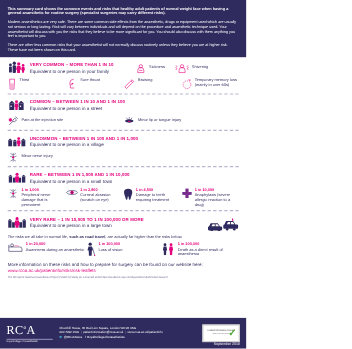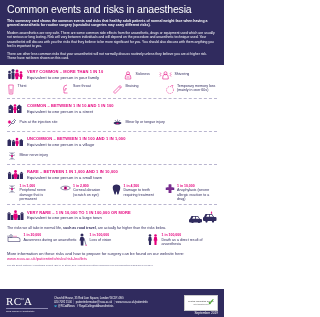--- a/index.html
+++ b/index.html
@@ -104,21 +104,20 @@
   .date { position: absolute; right: 6px; bottom: 2.5px; color: #fff; font-size: 3.2px; }
 
   svg { display: block; }
 </style>
 </head>
 <body>
 
 <div class="card">
 
   <div class="header">
-    <h1>Common events and risks in anaesthesia</h1>
     <div class="lede">This summary card shows the common events and risks that healthy adult patients of normal weight face when having a general anaesthetic for routine surgery (specialist surgeries may carry different risks).</div>
     <div class="para">Modern anaesthetics are very safe. There are some common side effects from the anaesthetic, drugs or equipment used which are usually not serious or long lasting. Risk will vary between individuals and will depend on the procedure and anaesthetic technique used. Your anaesthetist will discuss with you the risks that they believe to be more significant for you. You should also discuss with them anything you feel is important to you.</div>
     <div class="para">There are other less common risks that your anaesthetist will not normally discuss routinely unless they believe you are at higher risk. These have not been shown on this card.</div>
   </div>
 
   <div class="body">
 
     <div class="tier">
       <div class="row-vc1">
         <div class="tier-head">

